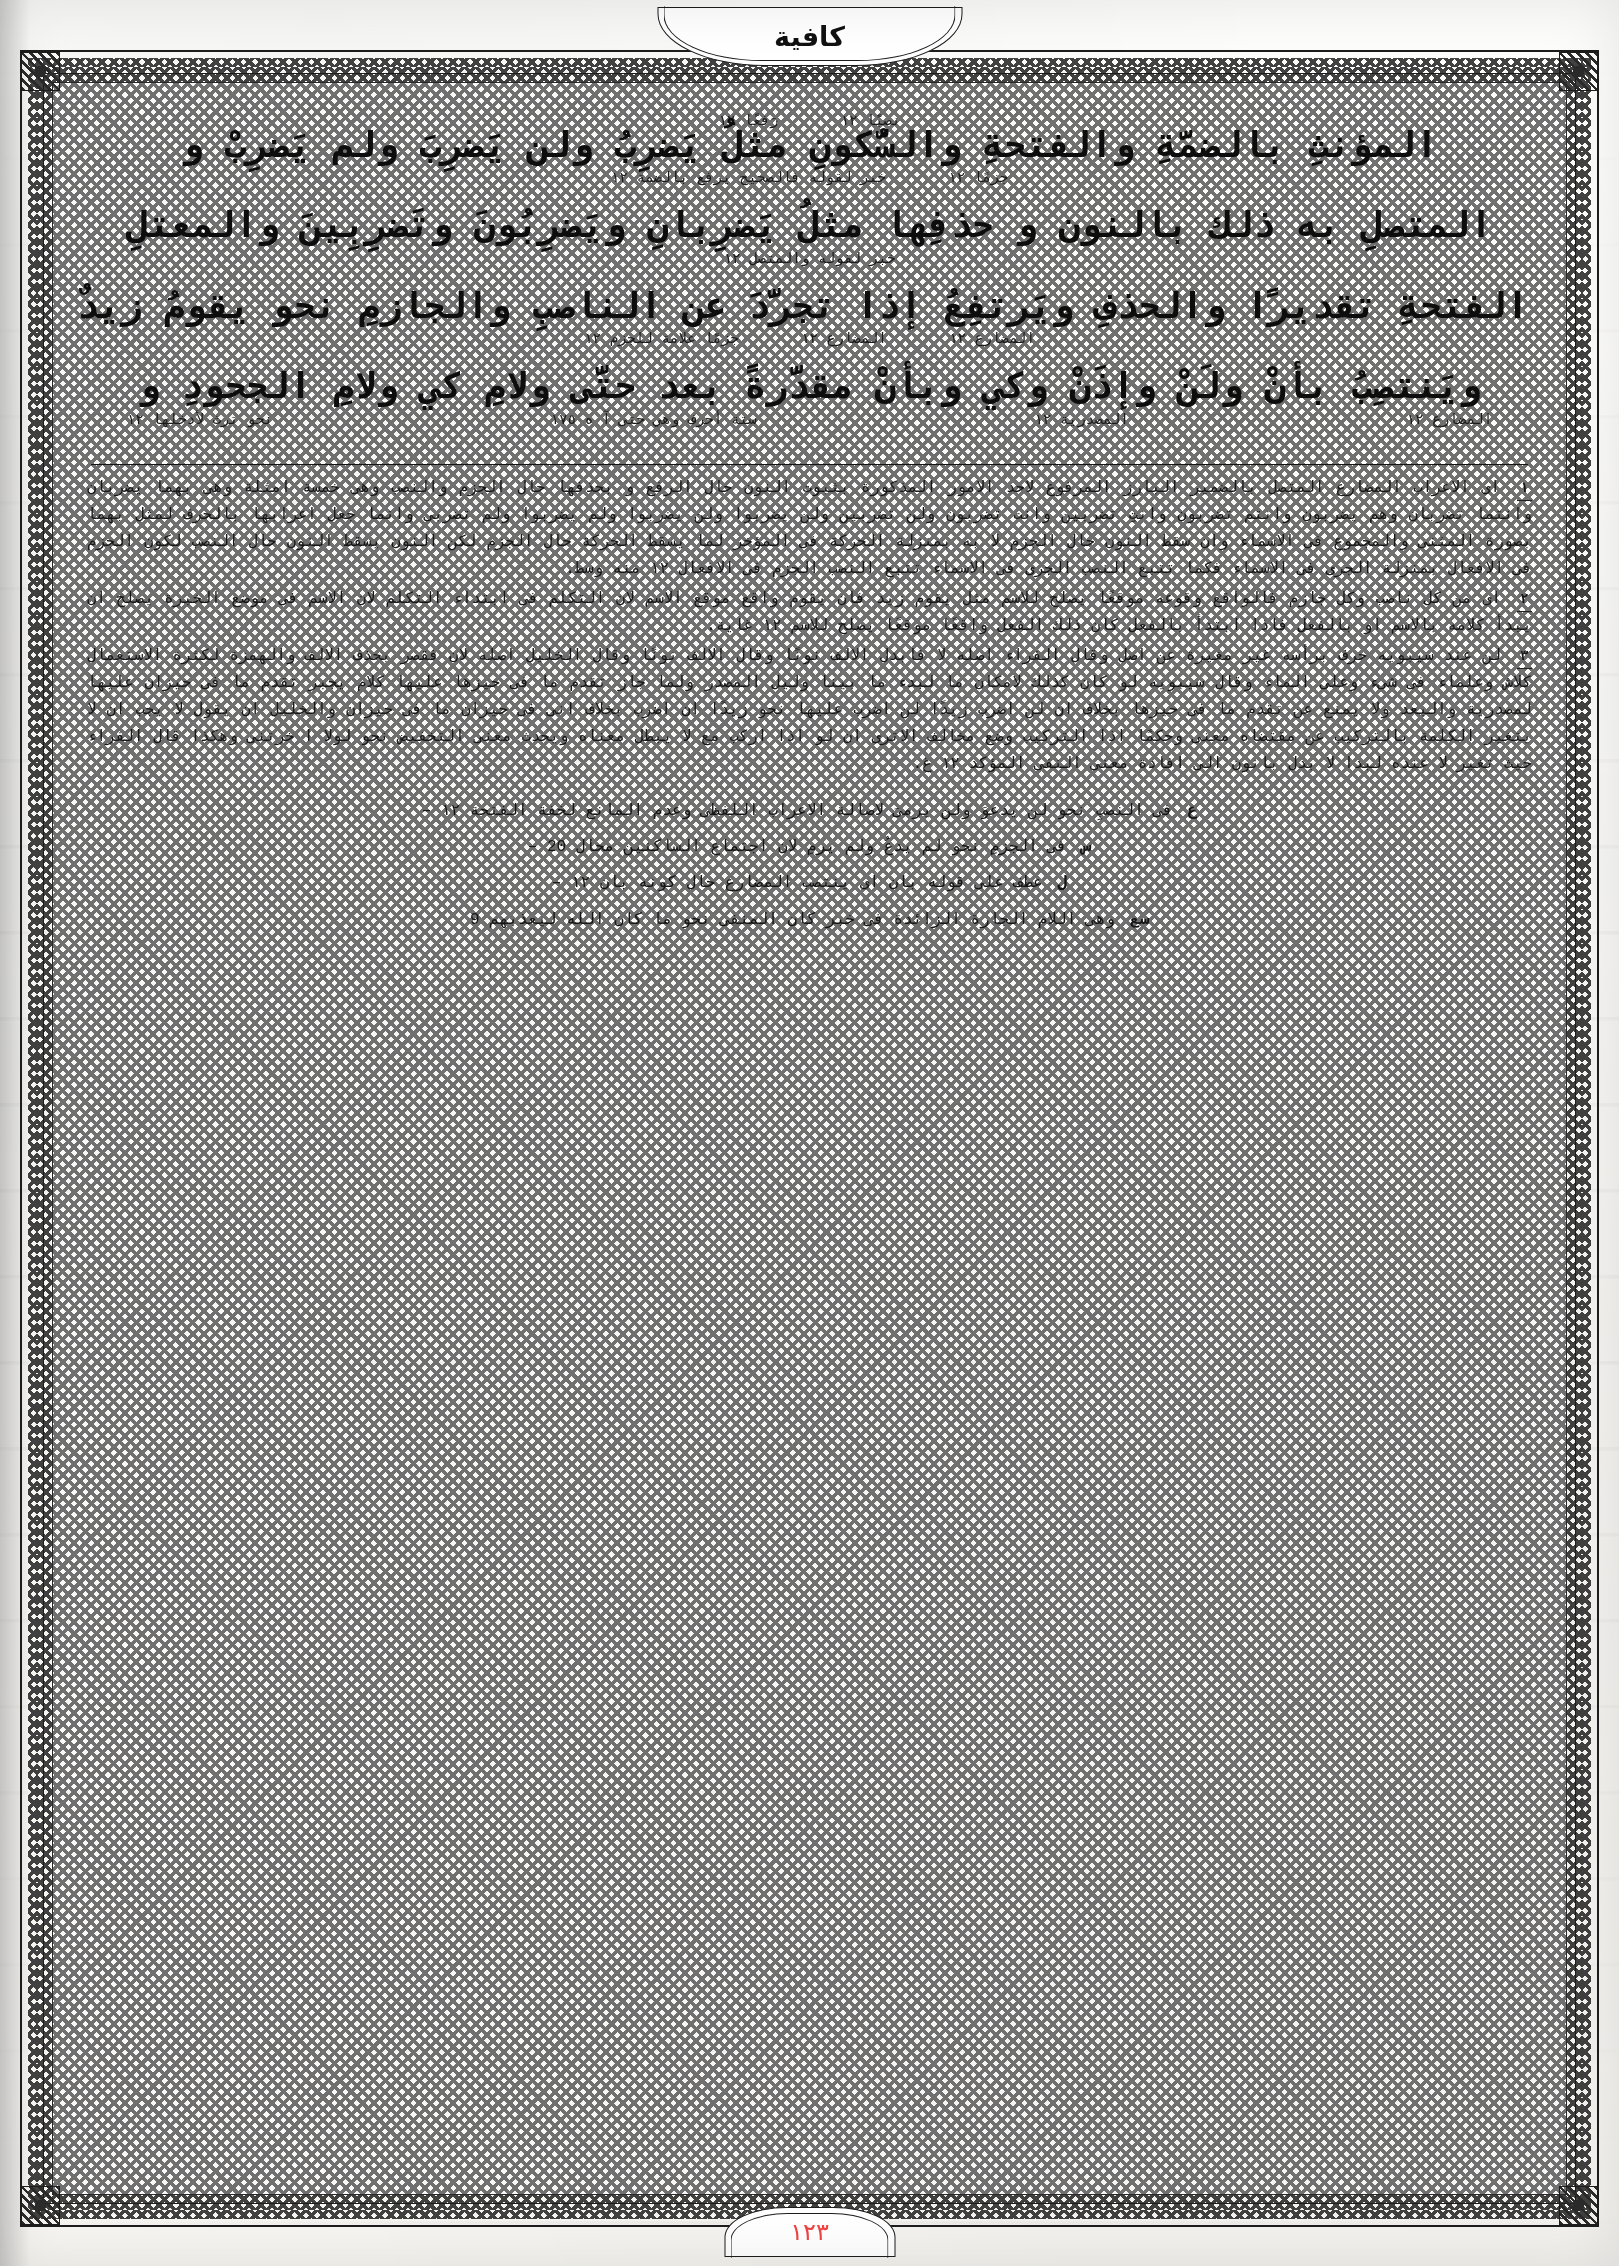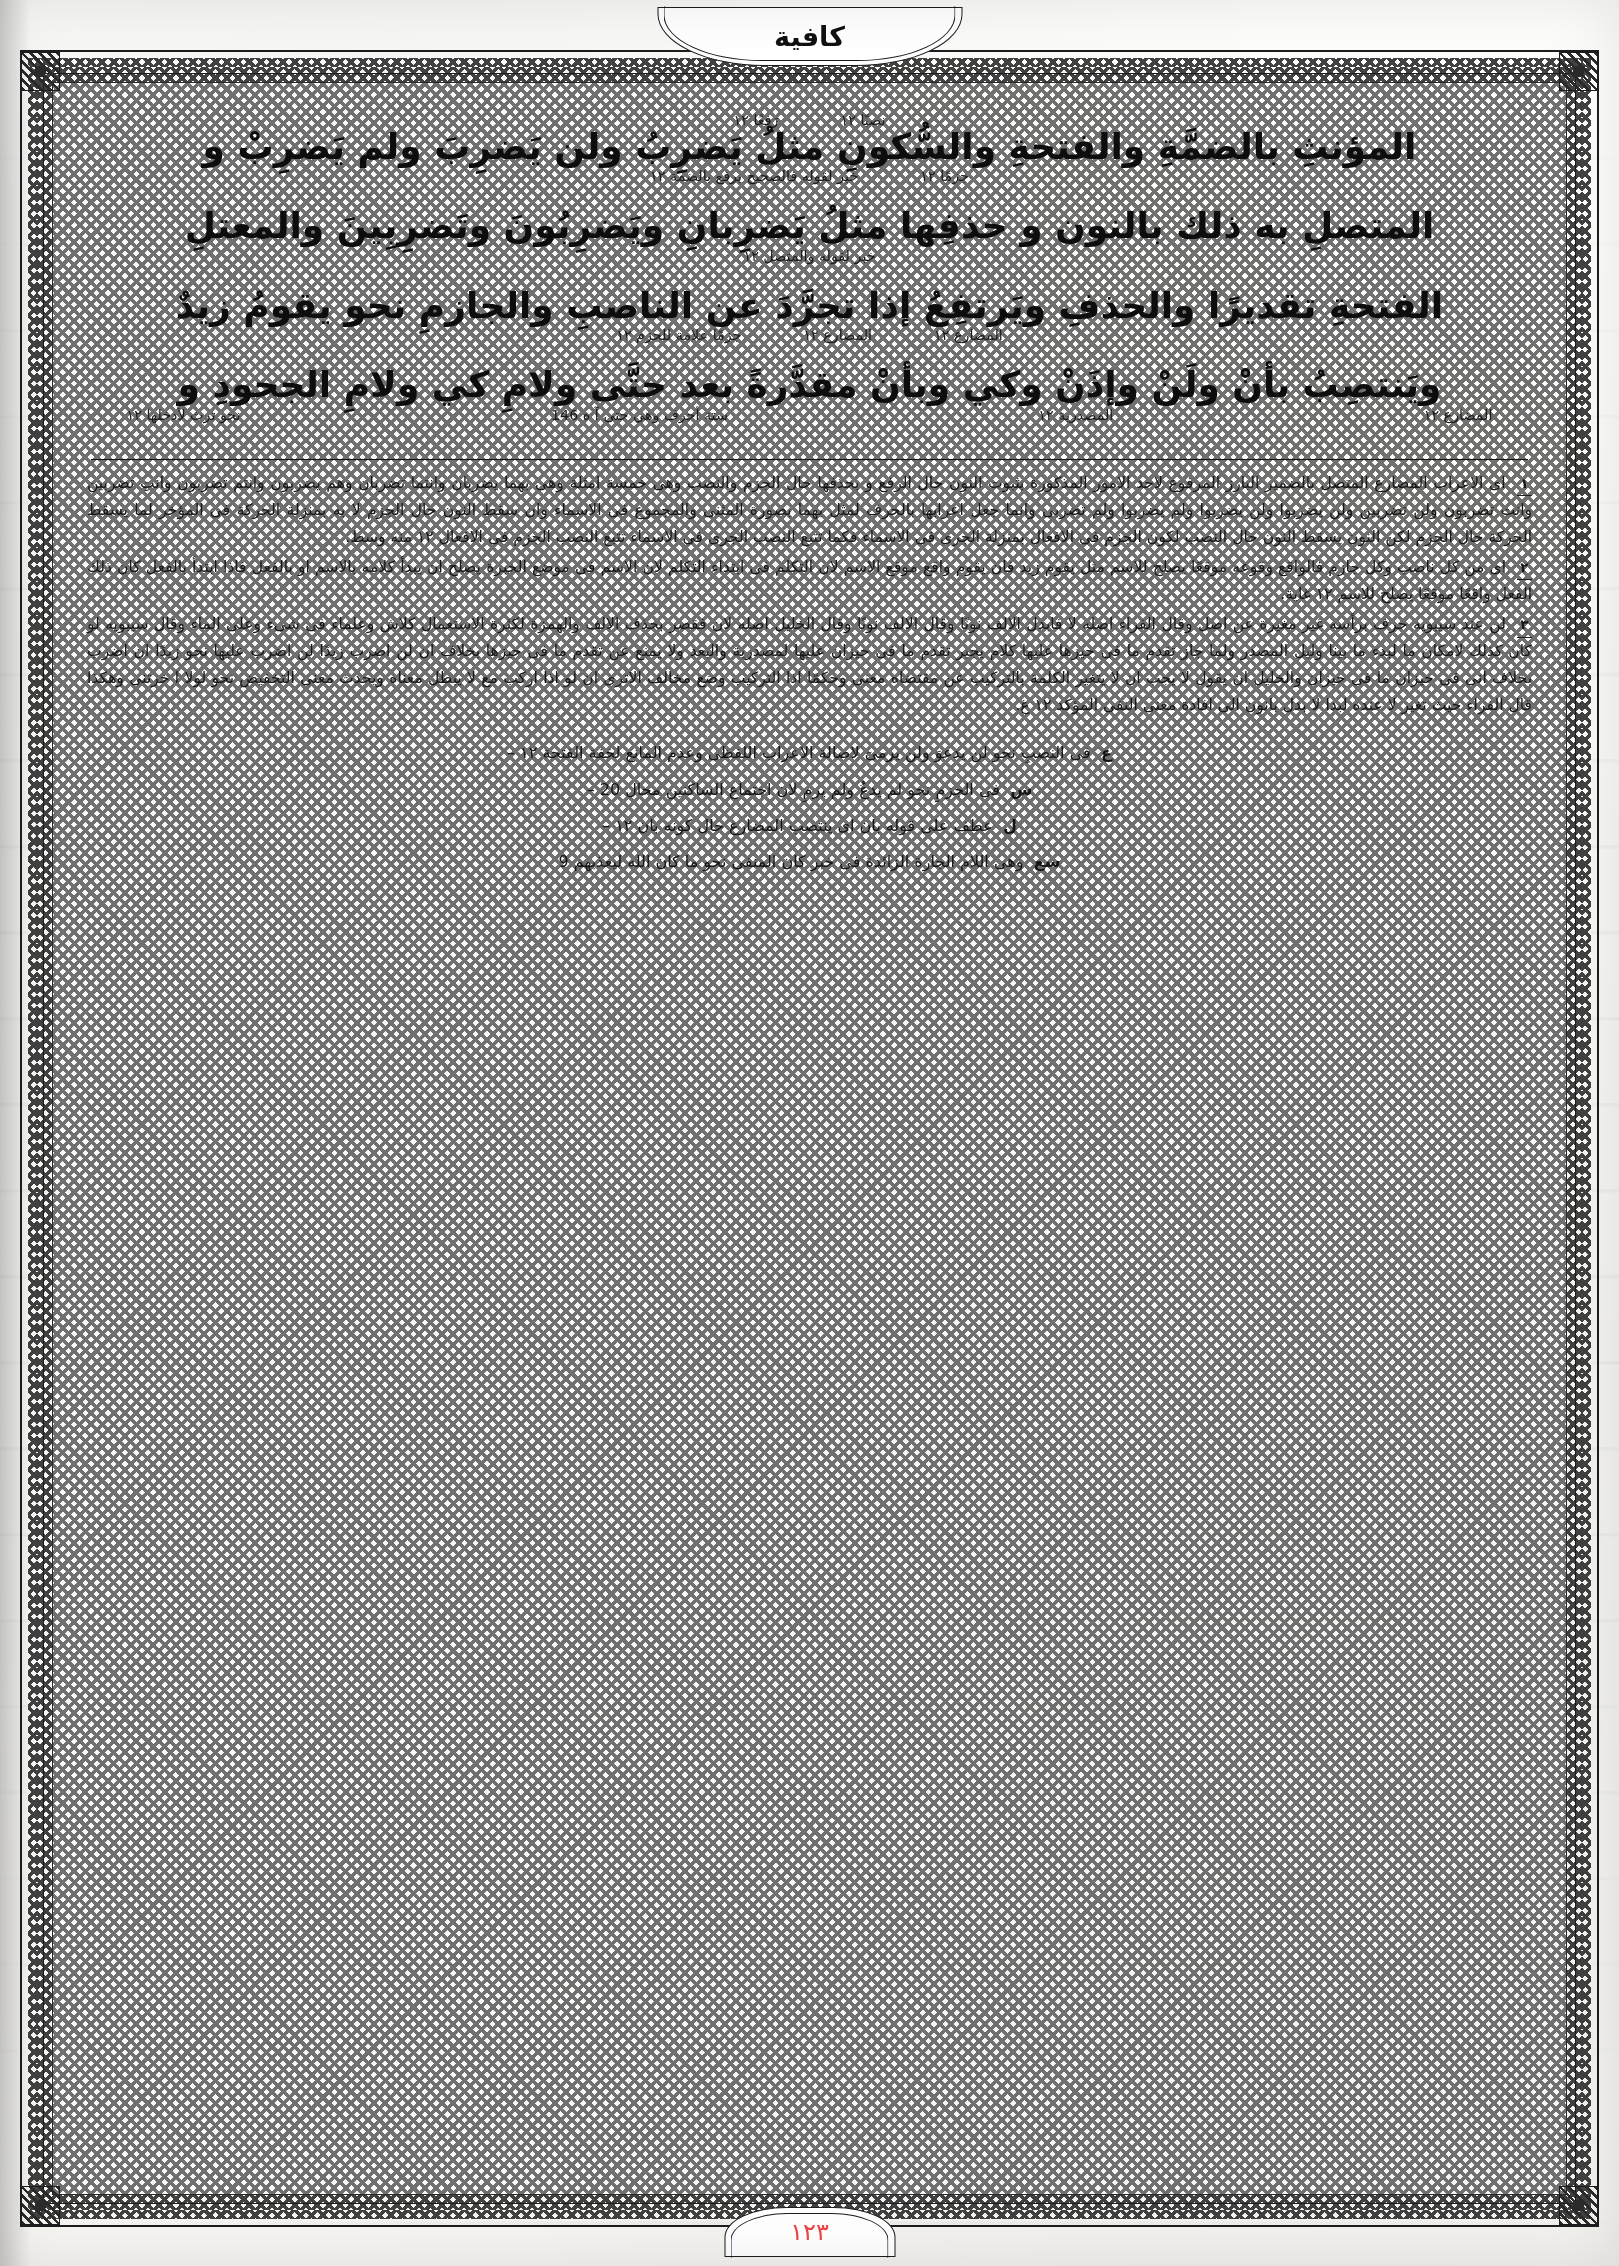--- a/index.html
+++ b/index.html
@@ -105,21 +105,21 @@
     border:0.9px solid #1d1d1d;border-bottom:none;
     border-radius:57px 57px 0 0/27px 27px 0 0;
   }
   .page-number{font-size:24px;color:#ef4444;font-weight:400;}
 
   
   .content{
     position:absolute;left:64px;top:94px;right:64px;bottom:84px;
     padding:16px 23px 9px 23px;
     box-sizing:border-box;
-    display:flex;flex-direction:column;
+    display:flex;flex-direction:column;font-family:Liberation Mono, monospace;
   }
 
   
   .matn{padding:5.3px 3.6px 0 3.6px;}
   .matn-line{
     position:relative;
     text-align:center;
     font-size:36px;
     line-height:1.08;
     color:#0d0d0d;
@@ -218,21 +218,21 @@
           <span>جزمًا علامة للجزم ١٢</span>
           <span>المضارع ١٢</span>
           <span>المضارع ١٢</span>
         </div>
       </div>
 
       <div class="matn-row">
         <div class="matn-line">ويَنتصِبُ بأنْ ولَنْ وإذَنْ وكي وبأنْ مقدَّرةً بعد حتَّى ولامِ كي ولامِ الجحودِ و</div>
         <div class="matn-notes spread">
           <span>نحو ترث لأدخلها ١٢</span>
-          <span>ستة أحرف وهي حتى آ ه 146</span>
+          <span>ستة أحرف وهي حتى آ ه ١٧٥</span>
           <span>المصدرية ١٢</span>
           <span>المضارع ١٢</span>
         </div>
       </div>
 
     </div>
 
     <hr class="rule">
 
     <div class="sharh">

